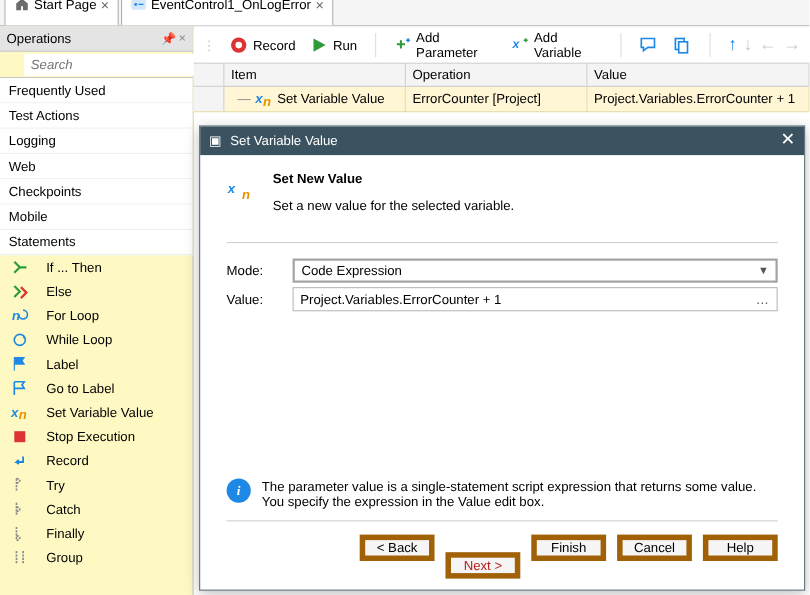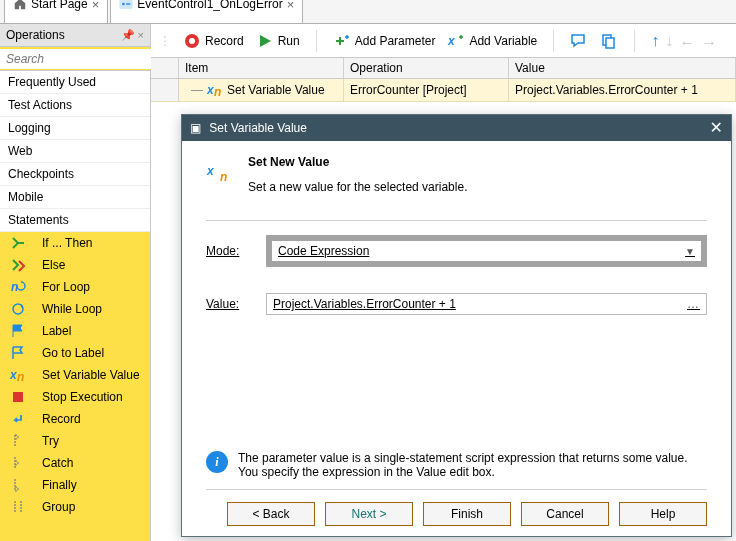--- a/index.html
+++ b/index.html
@@ -6,26 +6,26 @@
   body { width: 736px; height: 541px; overflow: hidden; background: #fff; position: relative; }
 
   .tabs { height: 24px; display: flex; border-bottom: 1px solid #b0b0b0; background: #f5f5f5; padding-left: 4px; gap: 2px; align-items: flex-end; }
   .tab { display: flex; align-items: center; gap: 4px; padding: 19px 8px; background: #fff; border: 1px solid #b0b0b0; border-bottom: none; height: 22px; cursor: pointer; }
   .tab .close { color: #666; font-size: 13px; line-height: 1; }
   .tab-icon { width: 14px; height: 14px; display: inline-flex; align-items: center; justify-content: center; }
   .tab-icon svg { width: 14px; height: 14px; }
 
   .main { display: flex; height: 517px; }
 
-  .sidepanel { width: 151px; border-right: 1px solid #c9c9c9; display: flex; flex-direction: column; background: #fde047; }
+  .sidepanel { width: 176px; border-right: 1px solid #c9c9c9; display: flex; flex-direction: column; background: #fef9c3; }
   .ops-head { display: flex; align-items: center; justify-content: space-between; padding: 4px 6px; background: #e4e4e4; border-bottom: 1px solid #c9c9c9; }
   .ops-head-icons { display:flex; gap:2px; }
   .ops-head-icons span { color:#888; cursor:pointer; font-size:11px; }
   .searchbox { display: flex; border-bottom: 1px solid #c9c9c9; height: 24px; align-items: center; }
-  .searchbox input { flex: 1; border: none; padding: 3px 6px; font-style: italic; color: #777; outline: none; }
+  .searchbox input { flex: 1; border: none; padding: 3px 6px; font-style: italic; color: #777; outline: none; margin-left: 22px; }
   .searchbox .mag { width: 22px; text-align: center; color: #555; }
   .treecat { padding: 4px 8px; border-bottom: 1px solid #eee; cursor: pointer; background: #fff; }
   .treeleaf { display: flex; align-items: center; gap: 16px; padding: 3px 6px 3px 10px; cursor: pointer; }
   .leaf-icon { width: 16px; height: 16px; display:inline-flex; align-items:center; justify-content:center; }
 
   .content { flex: 1; display: flex; flex-direction: column; position: relative; }
 
   .toolbar { height: 34px; border-bottom: 1px solid #c9c9c9; display: flex; align-items: center; gap: 12px; padding: 0 8px; background: #fff; }
   .tb-sep { width:1px; height:22px; background:#ddd; margin:0 4px; }
   .tb-btn { display: flex; align-items: center; gap: 4px; cursor: pointer; }
@@ -48,32 +48,32 @@
   
   .dlg { position: absolute; left: 181px; top: 114px; width: 551px; height: 423px; background: #fff; border: 1px solid #5a6f78; box-shadow: 0 3px 12px rgba(0,0,0,.25); display:flex; flex-direction:column;}
   .dlg-title { height: 26px; background: #3b5360; color: #fff; display: flex; align-items: center; padding: 0 8px; gap: 8px; }
   .dlg-title .dlg-x { margin-left: auto; cursor: pointer; font-size: 16px; line-height:1;}
   .dlg-body { flex:1; padding: 14px 24px 10px; display:flex; flex-direction:column;}
   .dlg-hero { display:flex; gap:14px; align-items:flex-start; margin-bottom: 18px;}
   .hero-icon { width:28px; height:28px; display:inline-flex;}
   .hero-title { font-weight:bold; font-size:12px;}
   .hero-sub { font-size:12px; margin-top:11px;}
   .hero-rule { border:none; border-top:1px solid #d0d0d0; margin: 8px 0 14px;}
-  .form-row { display:flex; align-items:center; margin-bottom:26px;text-decoration:underline; }
+  .form-row { display:flex; align-items:center; margin-bottom:4px; }
   .form-label { width:60px; }
   .form-field { flex:1; position:relative; }
-  .form-mode { border:6px solid #a3a3a3; height:32px; display:flex; align-items:center; padding:0 6px; justify-content:space-between; cursor:pointer;}
+  .form-mode { border:2px solid #a3a3a3; height:22px; display:flex; align-items:center; padding:0 6px; justify-content:space-between; cursor:pointer;}
   .form-mode .caret { font-size:10px; color:#555;}
   .form-value { border:1px solid #b8b8b8; height:22px; display:flex; align-items:center; padding:0 6px; justify-content:space-between;}
   .form-value .ell { color:#555; cursor:pointer; letter-spacing:1px;}
   .dlg-info { margin-top:auto; display:flex; gap:10px; align-items:flex-start; padding:6px 0 10px;}
   .info-icon { width:22px; height:22px; border-radius:50%; background:#1e88e5; color:#fff; display:inline-flex; align-items:center; justify-content:center; font-weight:bold; font-style:italic; font-family:Georgia,serif; flex-shrink:0;}
   .dlg-btns { border-top:1px solid #d0d0d0; padding-top:12px; display:flex; gap:10px; justify-content:flex-end;}
-  .dlg-btns button { width:88px; height:24px; border:1px solid #a16207; background:#f5f5f5; cursor:pointer;}
-  .dlg-btns button:disabled { color:#0f766e; cursor:default;}
+  .dlg-btns button { width:68px; height:24px; border:5px solid #a16207; background:#f5f5f5; cursor:pointer;}
+  .dlg-btns button:disabled { color:#b91c1c; cursor:default;margin-top:16px;}
 </style>
 </head>
 <body>
 
 <div class="tabs">
   <div class="tab">
     <span class="tab-icon">
       <svg viewBox="0 0 16 16">
           <path fill="#6b6b6b" d="M8 2l6 5v7H9v-4H7v4H2V7z"></path>
         </svg>

